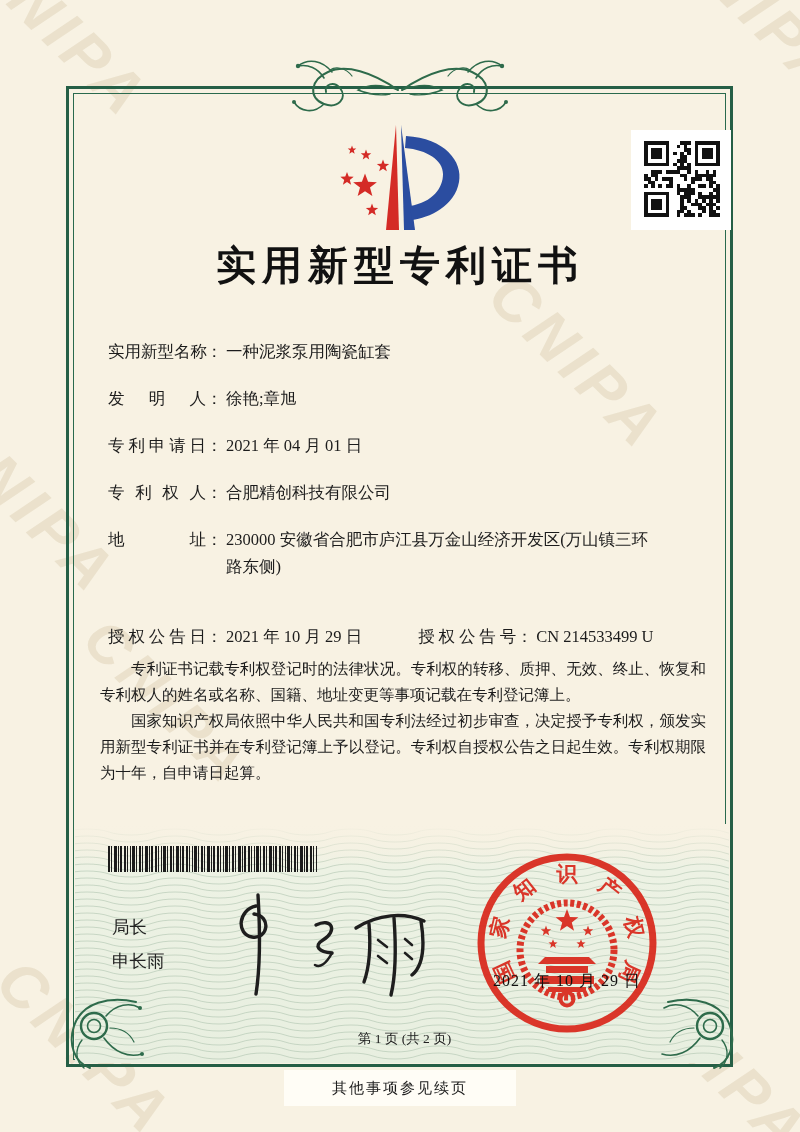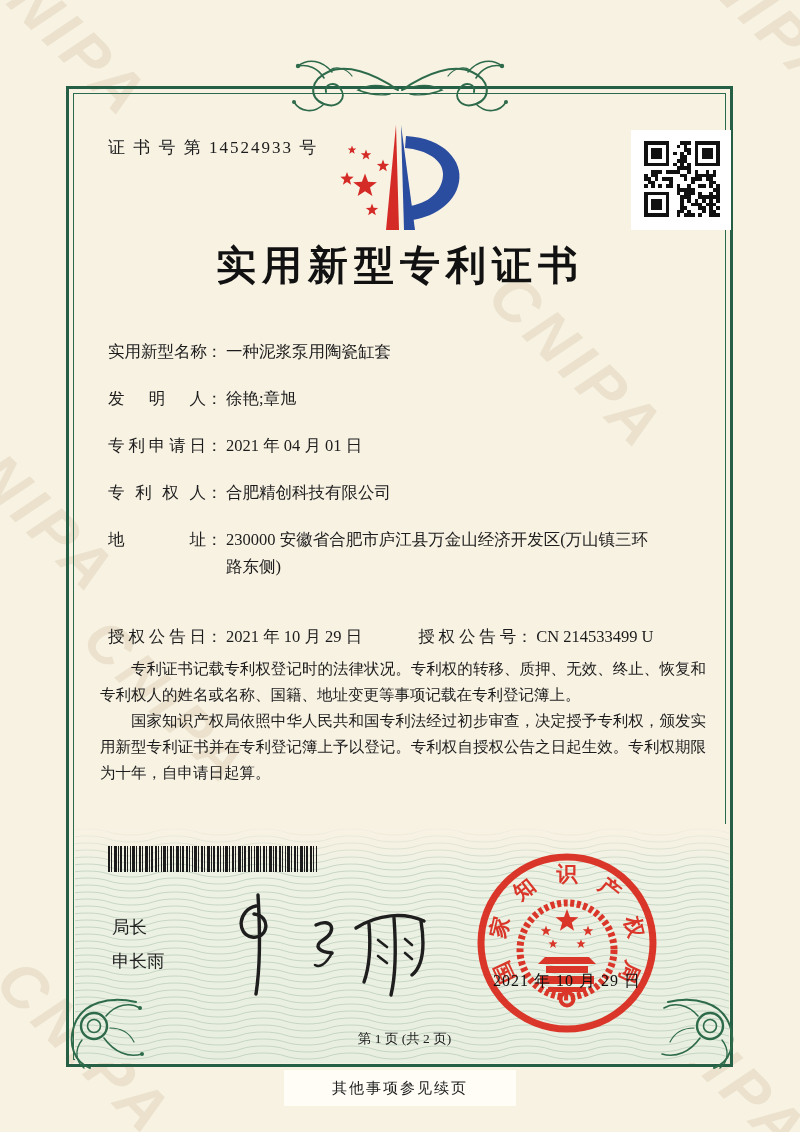--- a/index.html
+++ b/index.html
@@ -183,21 +183,20 @@
       <circle cx="30" cy="34" r="13" stroke-width="2.4"></circle>
       <circle cx="30" cy="34" r="6.5" stroke-width="1.6"></circle>
       <path d="M72,10 C46,4 18,10 10,34 C4,52 10,70 26,76"></path>
       <path d="M42,24 C52,12 66,10 76,16" stroke-width="1.6"></path>
       <path d="M40,46 C50,60 64,66 78,62" stroke-width="1.6"></path>
       <path d="M18,48 C10,58 12,70 20,76" stroke-width="1.4"></path>
       <path d="M46,36 C58,36 66,42 70,50" stroke-width="1.2"></path>
     </g>
   </svg>
 
-  <div class="cert-no">证 书 号 第 14524933 号</div>
 
   <svg class="logo" width="130" height="112" viewBox="0 0 130 112">
     <polygon points="61,3 51,108 64,108" fill="#d42b26"></polygon>
     <polygon points="66,3 69,108 80,108" fill="#2b4da0"></polygon>
     <path d="M71,14 C110,16 128,40 124,60 C120,84 94,96 77,98 L75,84 C98,80 108,66 108,52 C108,38 92,28 70,26 Z" fill="#2b4da0"></path>
     <g fill="#d42b26">
       <g>
           <polygon points="30.00,51.50 33.09,59.75 41.89,60.14 34.99,65.62 37.35,74.11 30.00,69.25 22.65,74.11 25.01,65.62 18.11,60.14 26.91,59.75"></polygon>
         </g>
       <g>

